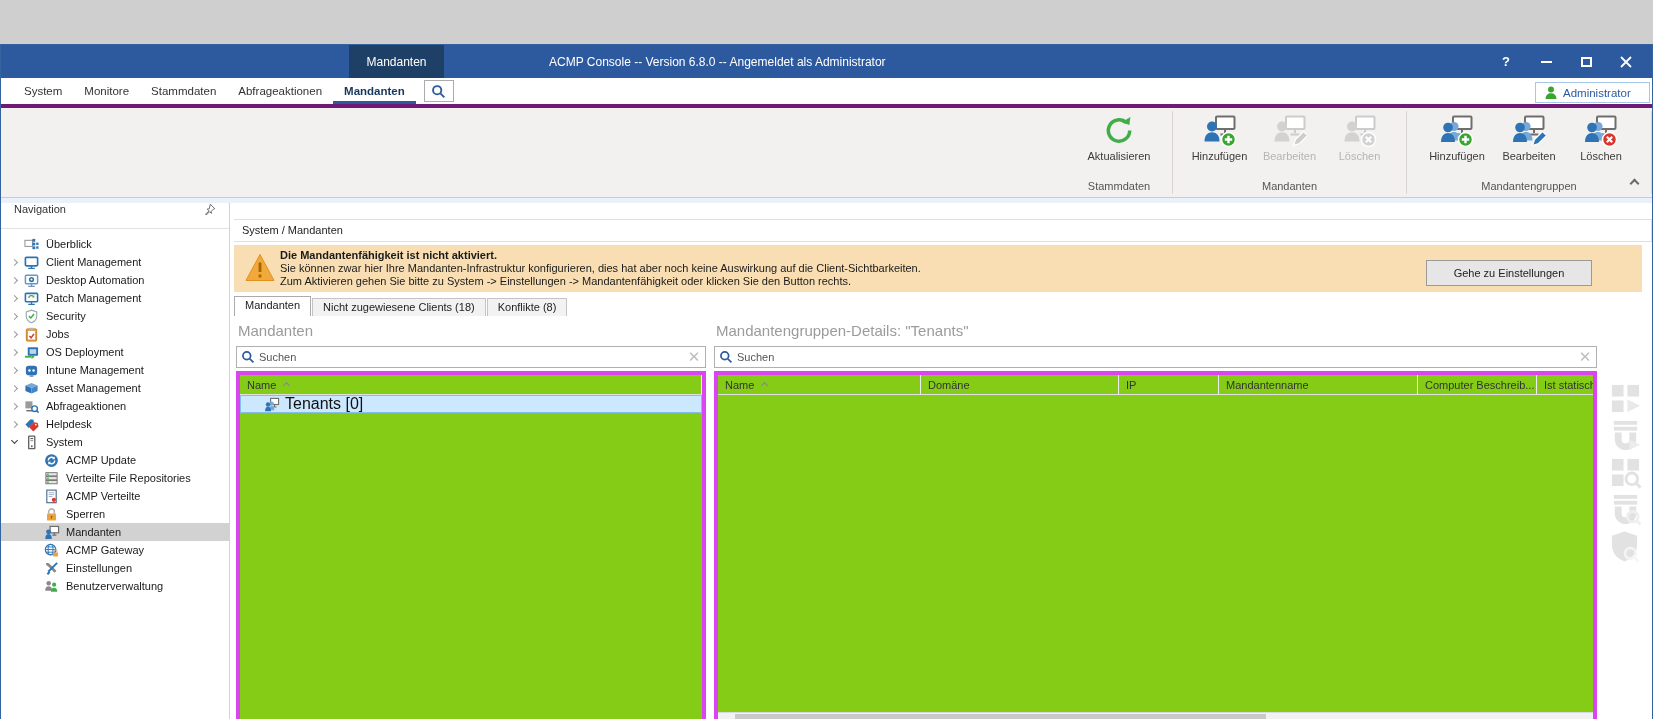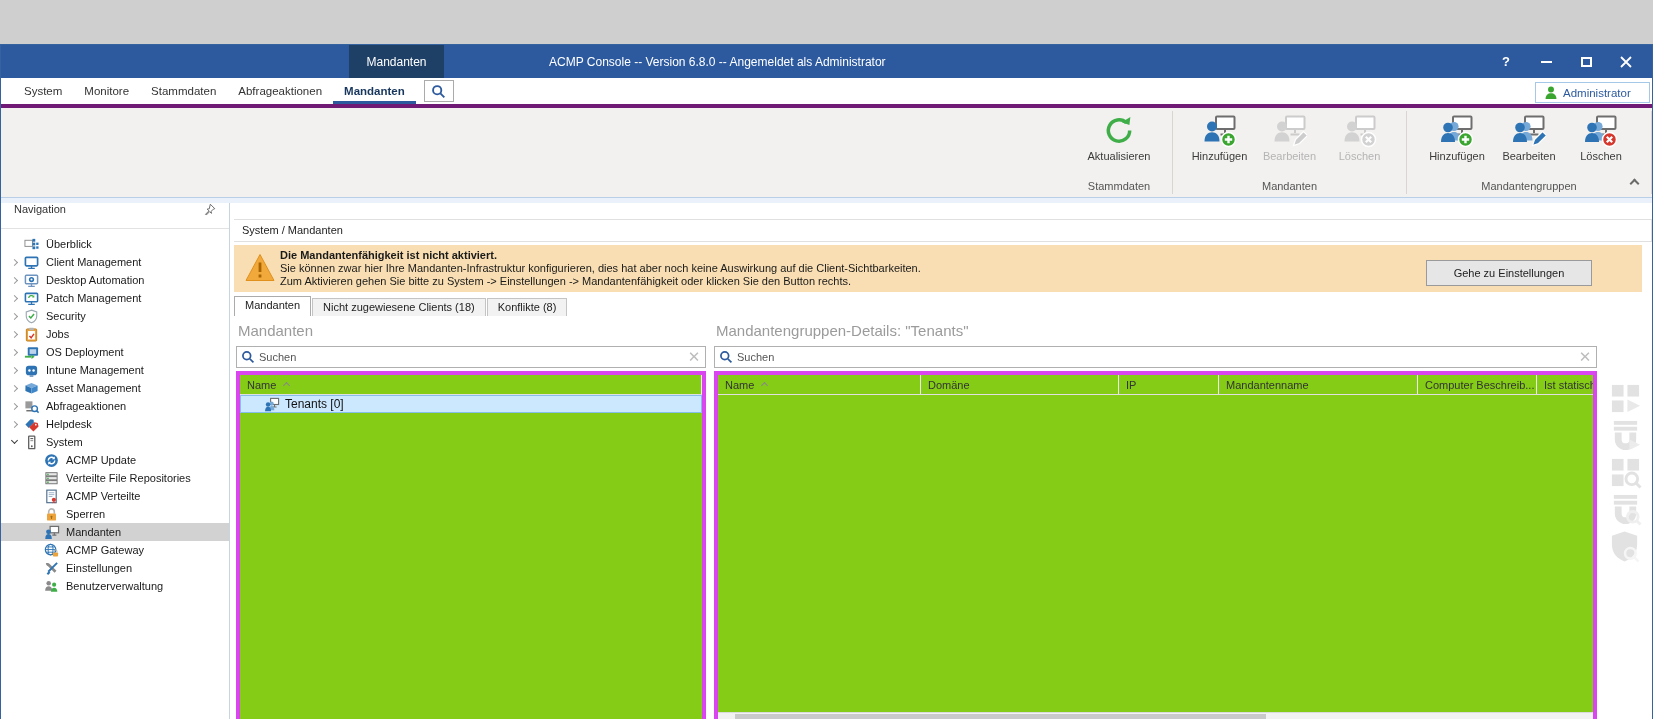--- a/index.html
+++ b/index.html
@@ -76,21 +76,21 @@
   .searchbox { height:22px; border:1px solid #b0b0b0; background:#fff; display:flex; align-items:center; margin:2px 2px 0 2px; }
   .searchbox input { flex:1; border:none; outline:none; font-size:11px; font-family:inherit; color:#444; padding-left:4px; }
   .searchbox input::placeholder { color:#555; opacity:1; }
   .search-ico { margin-left:4px; display:flex; }
   .search-clear { width:22px; text-align:center; color:#bdbdbd; font-size:15px; font-weight:bold; cursor:default; }
   .listbox { flex:1; border:4px solid #d946ef; background:#84cc16; margin:3px 2px 2px 2px; display:flex; flex-direction:column; min-height:0; }
   .lheader { display:flex; height:20px; border-bottom:1px solid #e0e0e0; font-size:11px; color:#333; align-items:center; }
   .lheader .hc { padding-left:7px; display:flex; align-items:center; height:100%; border-right:1px solid #ededed; overflow:hidden; white-space:nowrap; }
   .sort-asc { display:inline-block; width:5px; height:5px; border-left:1.3px solid #888; border-top:1.3px solid #888; transform:rotate(45deg); margin-left:8px; margin-top:2px; }
   .lbody { flex:1; min-height:0; position:relative; }
-  .lrow { height:18px; display:flex; align-items:center; font-size:12px; color:#111; }
+  .lrow { height:18px; display:flex; align-items:center; font-size:16px; color:#111; }
   .lrow.sel { background:#cce8ff; box-shadow:inset 0 0 0 1px #84bfea; }
   .row-ico { width:16px; height:15px; margin:0 5px 0 24px; display:flex; }
   .hscroll { height:17px; background:#f2f2f2; border-top:1px solid #dadada; display:flex; align-items:center; position:relative; }
   .hs-arrow { width:16px; text-align:center; font-size:12px; color:#444; line-height:15px; }
   .hs-track { flex:1; height:100%; position:relative; }
   .hs-thumb { position:absolute; left:1px; top:1px; height:14px; width:63%; background:#c9c9c9; }
   
   .wm-strip { flex:1; display:flex; flex-direction:column; align-items:center; padding-top:66px; gap:4px; }
   
   .c0{width:203px}.c1{width:198px}.c2{width:100px}.c3{width:199px}.c4{width:119px}.c5{flex:1;border-right:none!important}

